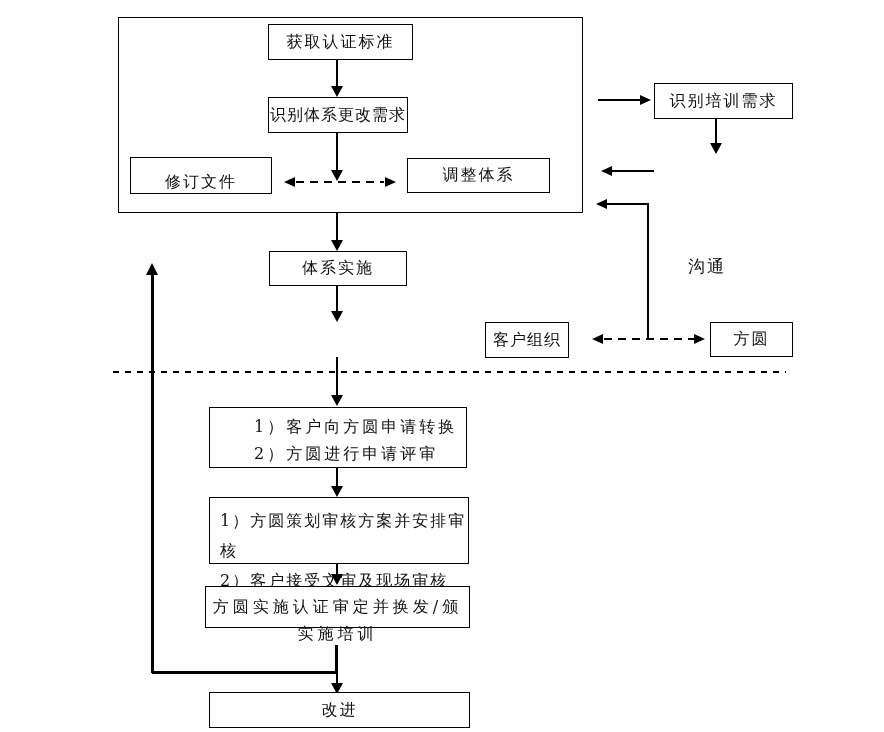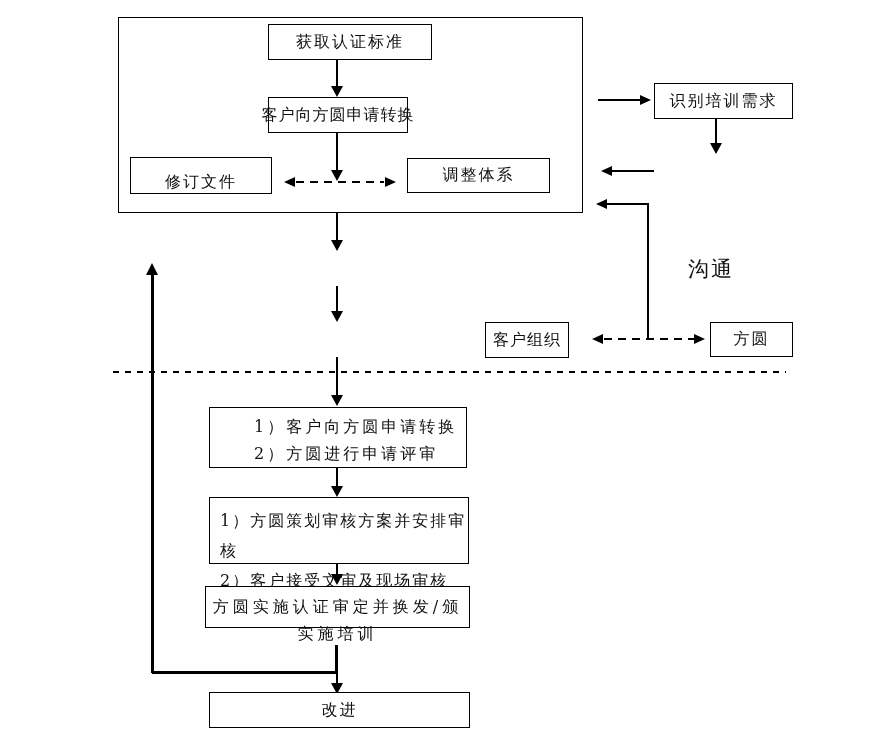--- a/index.html
+++ b/index.html
@@ -41,34 +41,34 @@
   }
   .dash-sep{
     position:absolute;height:2px;
     background:repeating-linear-gradient(to right,#000 0 6px,transparent 6px 12px);
   }
   .ah{position:absolute;width:0;height:0;}
   .ah-down{border-left:6px solid transparent;border-right:6px solid transparent;border-top:11px solid #000;}
   .ah-up{border-left:6px solid transparent;border-right:6px solid transparent;border-bottom:12px solid #000;}
   .ah-left{border-top:5px solid transparent;border-bottom:5px solid transparent;border-right:11px solid #000;}
   .ah-right{border-top:5px solid transparent;border-bottom:5px solid transparent;border-left:11px solid #000;}
-  .floating-label{position:absolute;font-size:21px;letter-spacing:2px;}
+  .floating-label{position:absolute;font-size:17px;letter-spacing:2px;}
 </style>
 </head>
 <body>
 
 <div class="canvas">
 
   <div class="node group" style="left:118px;top:17px;width:465px;height:196px;"></div>
 
-  <div class="node" style="left:268px;top:24px;width:164px;height:36px;">
+  <div class="node" style="left:268px;top:24px;width:145px;height:36px;">
     <span>获取认证标准</span>
   </div>
   <div class="node" style="left:268px;top:97px;width:140px;height:36px;letter-spacing:1px;">
-    <span>客户向方圆申请转换</span>
+    <span>识别体系更改需求</span>
   </div>
   <div class="node" style="left:130px;top:157px;width:142px;height:37px;align-items:flex-end;">
     <span>修订文件</span>
   </div>
   <div class="node" style="left:407px;top:158px;width:143px;height:35px;">
     <span>调整体系</span>
   </div>
 
   <div class="line" style="left:336px;top:60px;width:2px;height:27px;"></div>
   <div class="ah ah-down" style="left:331px;top:86px;"></div>
@@ -76,20 +76,23 @@
   <div class="line" style="left:336px;top:133px;width:2px;height:37px;"></div>
   <div class="ah ah-down" style="left:331px;top:170px;"></div>
 
   <div class="dash-h" style="left:296px;top:181px;width:88px;"></div>
   <div class="ah ah-left" style="left:284px;top:177px;"></div>
   <div class="ah ah-right" style="left:385px;top:177px;"></div>
 
   <div class="line" style="left:336px;top:213px;width:2px;height:27px;"></div>
   <div class="ah ah-down" style="left:331px;top:240px;"></div>
 
+  <div class="node" style="left:269px;top:251px;width:138px;height:35px;">
+    <span>体系实施</span>
+  </div>
 
   <div class="line" style="left:336px;top:286px;width:2px;height:25px;"></div>
   <div class="ah ah-down" style="left:331px;top:311px;"></div>
 
 
   <div class="line" style="left:336px;top:357px;width:2px;height:39px;"></div>
   <div class="ah ah-down" style="left:331px;top:395px;"></div>
 
   <div class="dash-sep" style="left:113px;top:371px;width:673px;"></div>
 

